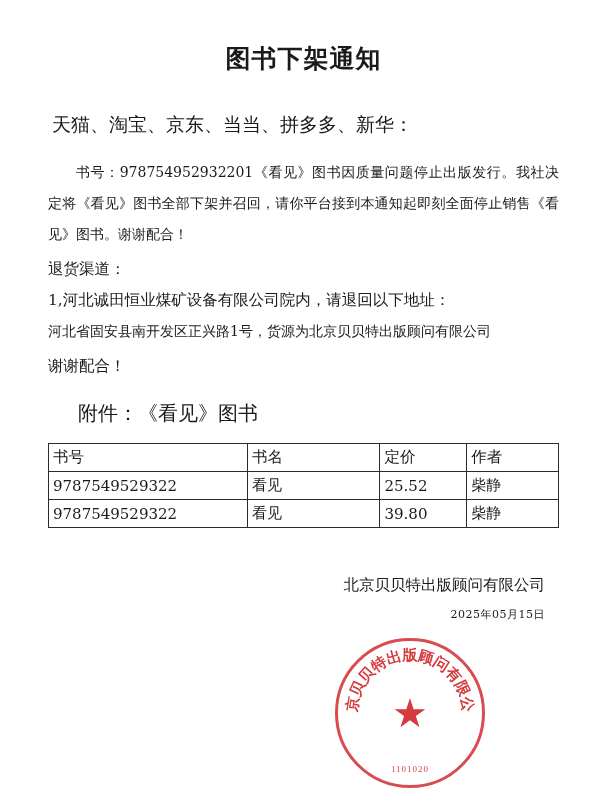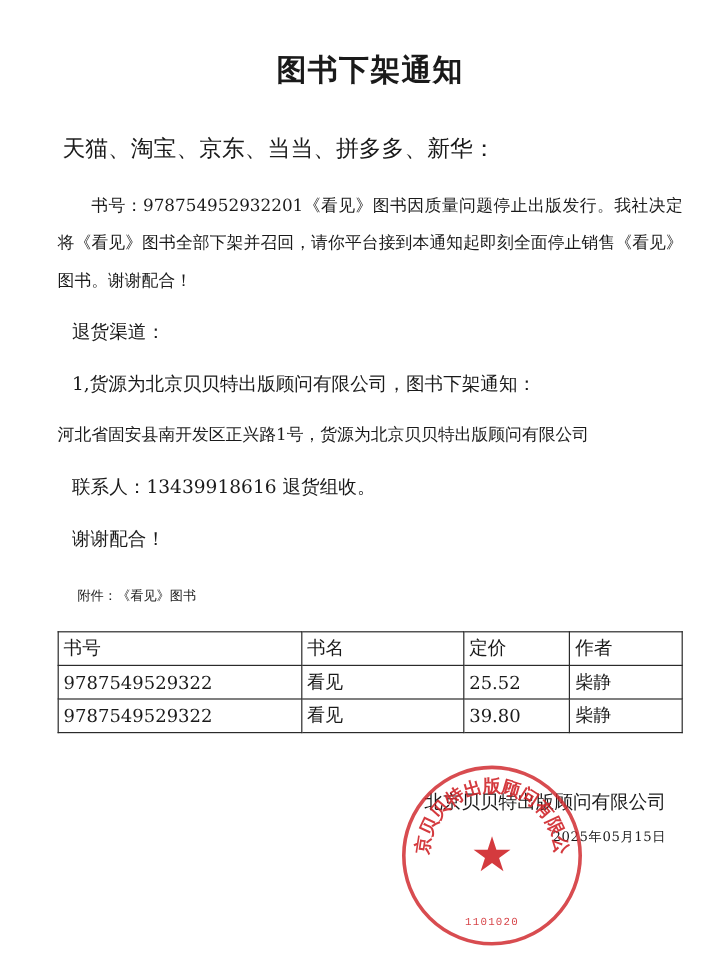--- a/index.html
+++ b/index.html
@@ -13,21 +13,21 @@
     font-family: "DejaVu Serif", "Liberation Serif", serif;
     color: #1a1a1a;
     overflow: hidden;
     position: relative;
   }
   .page {
     position: relative;
     width: 607px;
     height: 800px;
     box-sizing: border-box;
-    padding: 30px 38px 0 48px;
+    padding: 30px 48px 0 48px;
   }
   .doc-title {
     text-align: center;
     font-size: 25px;
     font-weight: bold;
     letter-spacing: 1px;
     margin: 12px 0 34px 0;
     font-family: "DejaVu Serif", "Liberation Serif", serif;
   }
   .addressee {
@@ -40,27 +40,28 @@
   }
   .body-block {
     font-size: 14px;
     line-height: 31px;
     margin: 0 0 4px 0;
     text-align: justify;
   }
   .line {
     font-size: 15.5px;
     line-height: 31px;
-    margin: 12px;
+    margin: 0;
   }
   .attach {
-    font-size: 11px;
+    font-size: 20px;
     line-height: 31px;
     margin: 16px 0 14px 0;
     text-indent: 1.5em;
+    font-family: Liberation Serif, serif;
   }
   table.book-table {
     border-collapse: collapse;
     width: 100%;
     margin: 6px auto 0 auto;
     font-size: 15px;
   }
   table.book-table td, table.book-table th {
     border: 1px solid #2b2b2b;
     text-align: left;
@@ -133,41 +134,40 @@
   }
   .seal .bottom-num {
     position: absolute;
     left: 50%;
     bottom: 14px;
     transform: translateX(-50%);
     color: #d0252a;
     font-size: 9px;
     letter-spacing: 1px;
     opacity: 0.85;
-    font-family: Liberation Mono, monospace;
+    font-family: Liberation Serif, serif;
   }
 </style>
 </head>
 <body>
 
 <div class="page">
 
   <h1 class="doc-title">图书下架通知</h1>
 
   <p class="addressee">天猫、淘宝、京东、当当、拼多多、新华：</p>
 
   <p class="body-block indent">书号：978754952932201《看见》图书因质量问题停止出版发行。我社决定将《看见》图书全部下架并召回，请你平台接到本通知起即刻全面停止销售《看见》图书。谢谢配合！</p>
 
   <p class="line">退货渠道：</p>
 
-  <p class="line">1,货源为北京贝贝特出版顾问有限公司，图书下架通知：</p>
+  <p class="line">1,河北诚田恒业煤矿设备有限公司院内，请退回以下地址：</p>
 
   <p class="body-block">河北省固安县南开发区正兴路1号，货源为北京贝贝特出版顾问有限公司</p>
 
-  <p class="line">联系人：13439918616  退货组收。</p>
 
 
   <p class="line">谢谢配合！</p>
 
   <p class="attach">附件：《看见》图书</p>
 
   <table class="book-table">
     <thead>
       <tr>
         <td class="col-isbn">书号</td>

